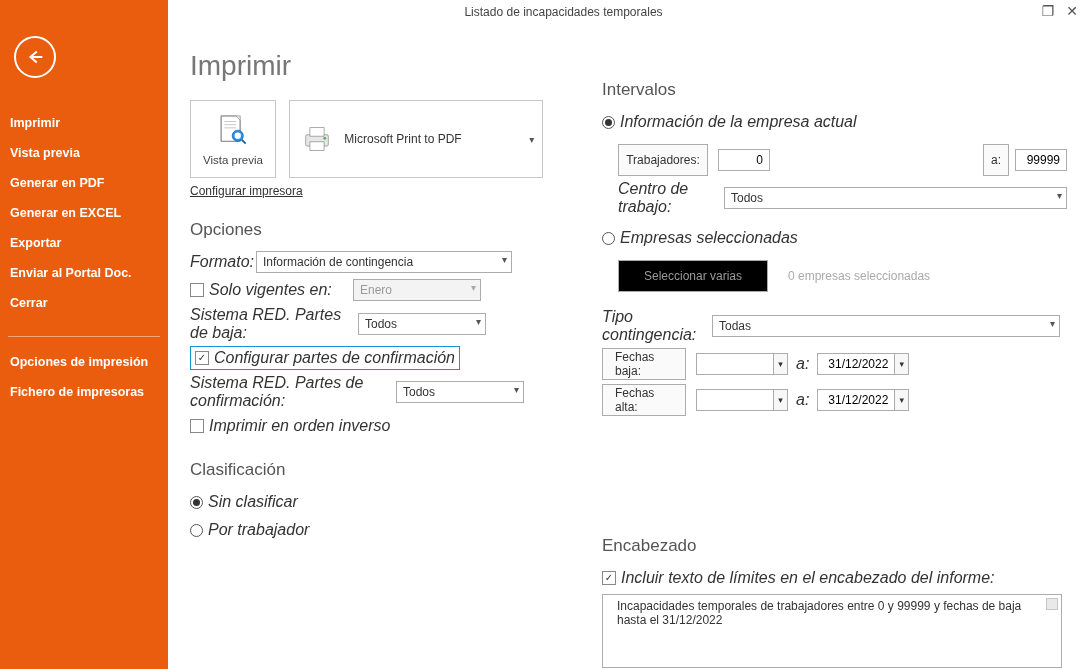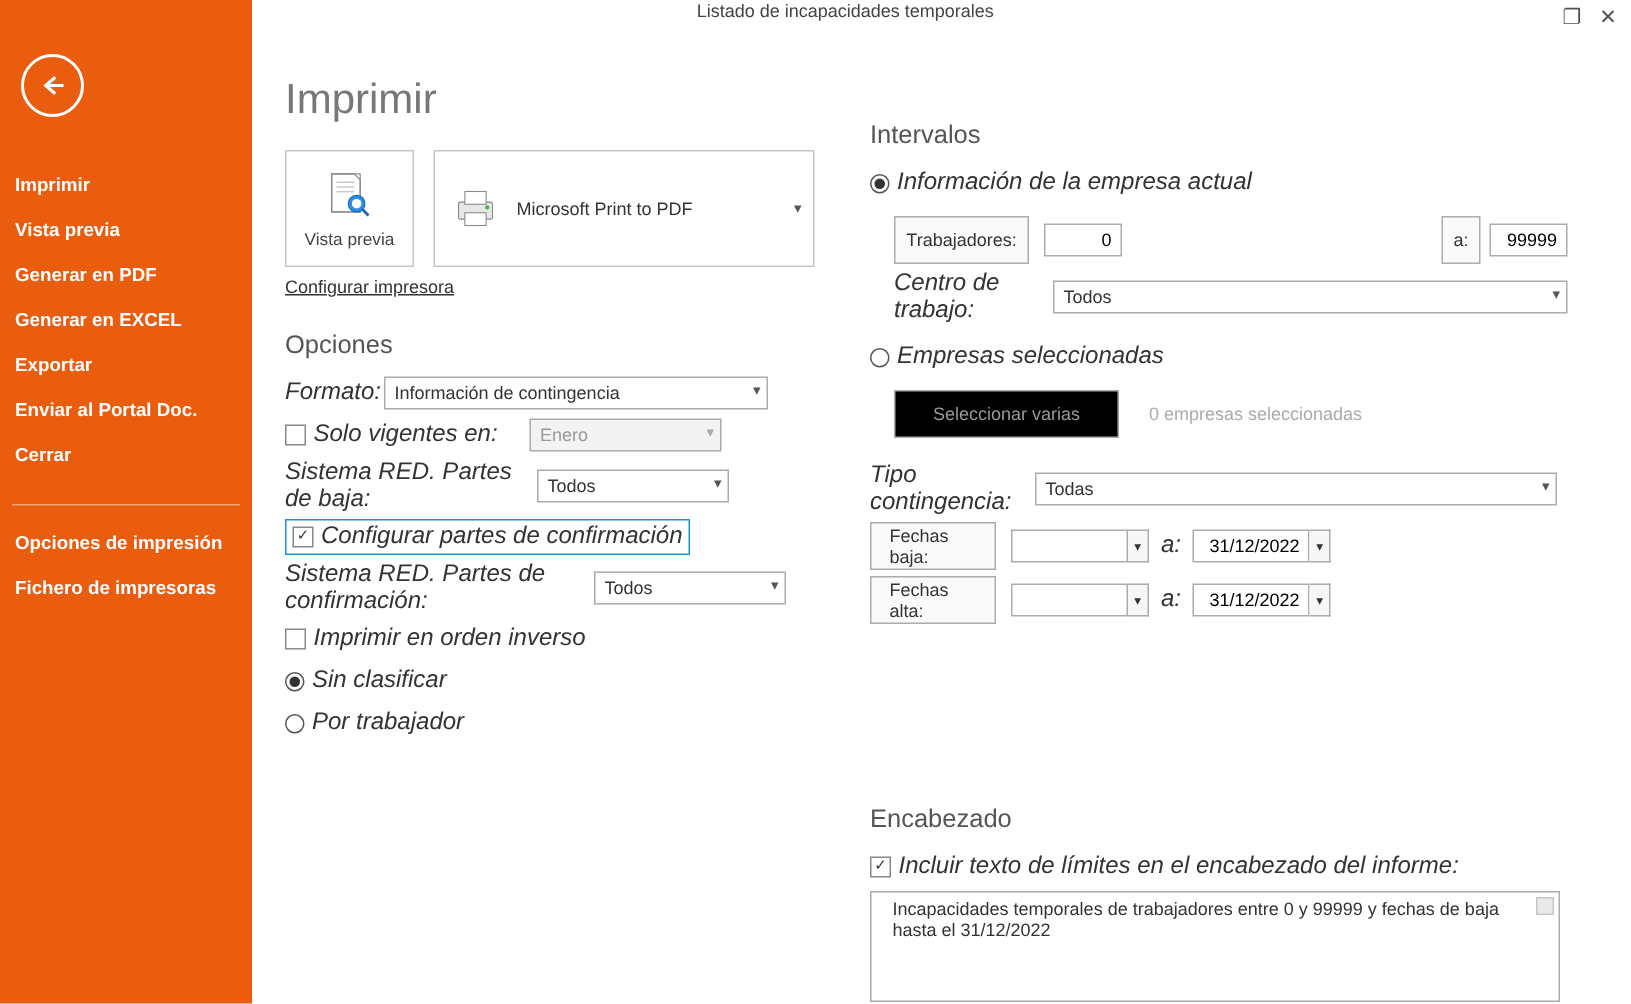--- a/index.html
+++ b/index.html
@@ -1,17 +1,17 @@
 <!DOCTYPE html>
 <html><head>
 <meta charset="utf-8">
 <style>
   * { box-sizing: border-box; }
   html, body { margin:0; padding:0; width:1087px; height:669px; font-family:"Segoe UI",Arial,sans-serif; font-size:12px; color:#333; background:#fff; overflow:hidden; }
-  .titlebar { position:absolute; top:0; left:0; right:0; height:24px; display:flex; justify-content:center;padding-left:40px; }
+  .titlebar { position:absolute; top:0; left:0; right:0; height:24px; display:flex; align-items:center; justify-content:center;padding-left:40px; }
   .titlebar-title { font-size:12px; color:#444; }
   .win-controls { position:absolute; top:2px; right:6px; display:flex; gap:6px; }
   .win-controls span { width:18px; height:18px; display:flex; align-items:center; justify-content:center; font-size:14px; color:#555; cursor:default; }
   .sidebar { position:absolute; top:0; left:0; width:168px; height:669px; background:#ea5c0e; color:#fff; padding-top:18px; }
   .back-circle { width:42px; height:42px; border:2px solid #fff; border-radius:50%; margin:18px 0 30px 14px; display:flex; align-items:center; justify-content:center; cursor:pointer; }
   .back-circle svg { stroke:#fff; fill:none; stroke-width:2.2; }
   .nav-item { padding:8px 10px; font-size:12.5px; font-weight:600; cursor:pointer; color:#fff; }
   .nav-sep { border-top:1px solid rgba(255,255,255,0.45); margin:18px 8px 10px 8px; }
   .content { position:absolute; left:190px; top:50px; width:880px; }
   h1 { font-size:28px; font-weight:400; color:#777; margin:0 0 18px 0; }
@@ -26,21 +26,21 @@
   .row label { font-size:16px; color:#333;font-style:italic; }
   .sel { height:22px; border:1px solid #acacac; background:#fff; display:inline-flex; align-items:center; padding:0 18px 0 6px; font-size:12px; color:#333; position:relative; cursor:pointer; }
   .sel::after { content:"▾"; position:absolute; right:4px; top:2px; font-size:10px; color:#555; }
   .sel.disabled { background:#f3f3f3; color:#999; }
   .sel.disabled::after { color:#aaa; }
   .chk { width:14px; height:14px; border:1px solid #888; display:inline-flex; align-items:center; justify-content:center; margin-right:5px; font-size:10px; line-height:1; cursor:pointer; background:#fff;}
   .chk.checked::before { content:"✓"; color:#333; }
   .hl { border:1.5px solid #1a94d6; padding:2px 4px; display:inline-flex; align-items:center; }
   .radio { width:13px; height:13px; border:1px solid #555; border-radius:50%; display:inline-flex; align-items:center; justify-content:center; margin-right:5px; cursor:pointer; background:#fff;}
   .radio.on::before { content:""; width:7px; height:7px; background:#333; border-radius:50%; }
-  .rightcol { position:absolute; left:580px; top:80px; width:465px; }
+  .rightcol { position:absolute; left:602px; top:80px; width:465px; }
   .rightcol .grp { margin-bottom:10px; }
   .btn { height:32px; border:1px solid #acacac; background:#fafafa; display:inline-flex; align-items:center; justify-content:center; padding:0 12px; font-size:12px; color:#333; cursor:pointer; }
   .btn.disabled { background:#000000; color:#999; cursor:default; }
   .inp { height:22px; border:1px solid #acacac; background:#fff; padding:0 6px; font-size:12px; text-align:right; }
   .small-label { font-size:12px; color:#333; }
   .muted { color:#aaa; font-size:12px; }
   .date-sel { width:78px; }
   .date-btn { width:14px; height:22px; border:1px solid #acacac; border-left:none; display:inline-flex; align-items:center; justify-content:center; font-size:9px; cursor:pointer; background:#f7f7f7;}
   .ta { width:460px; height:74px; border:1px solid #acacac; padding:4px 18px 4px 14px; font-size:12px; color:#333; position:relative; background:#fff;}
   .ta::after { content:""; position:absolute; top:3px; right:3px; width:10px; height:10px; background:#e9e9e9; border:1px solid #c7c7c7;}
@@ -128,20 +128,21 @@
   </div>
   <div class="row">
     <label style="width:206px">Sistema RED. Partes de confirmación:</label>
     <div class="sel" style="width:128px">Todos</div>
   </div>
   <div class="row">
     <span class="chk"></span>
     <label>Imprimir en orden inverso</label>
   </div>
 
+  <h2>Clasificación</h2>
   <div class="row">
     <span class="radio on"></span>
     <label>Sin clasificar</label>
   </div>
   <div class="row">
     <span class="radio"></span>
     <label>Por trabajador</label>
   </div>
 </div>
 

